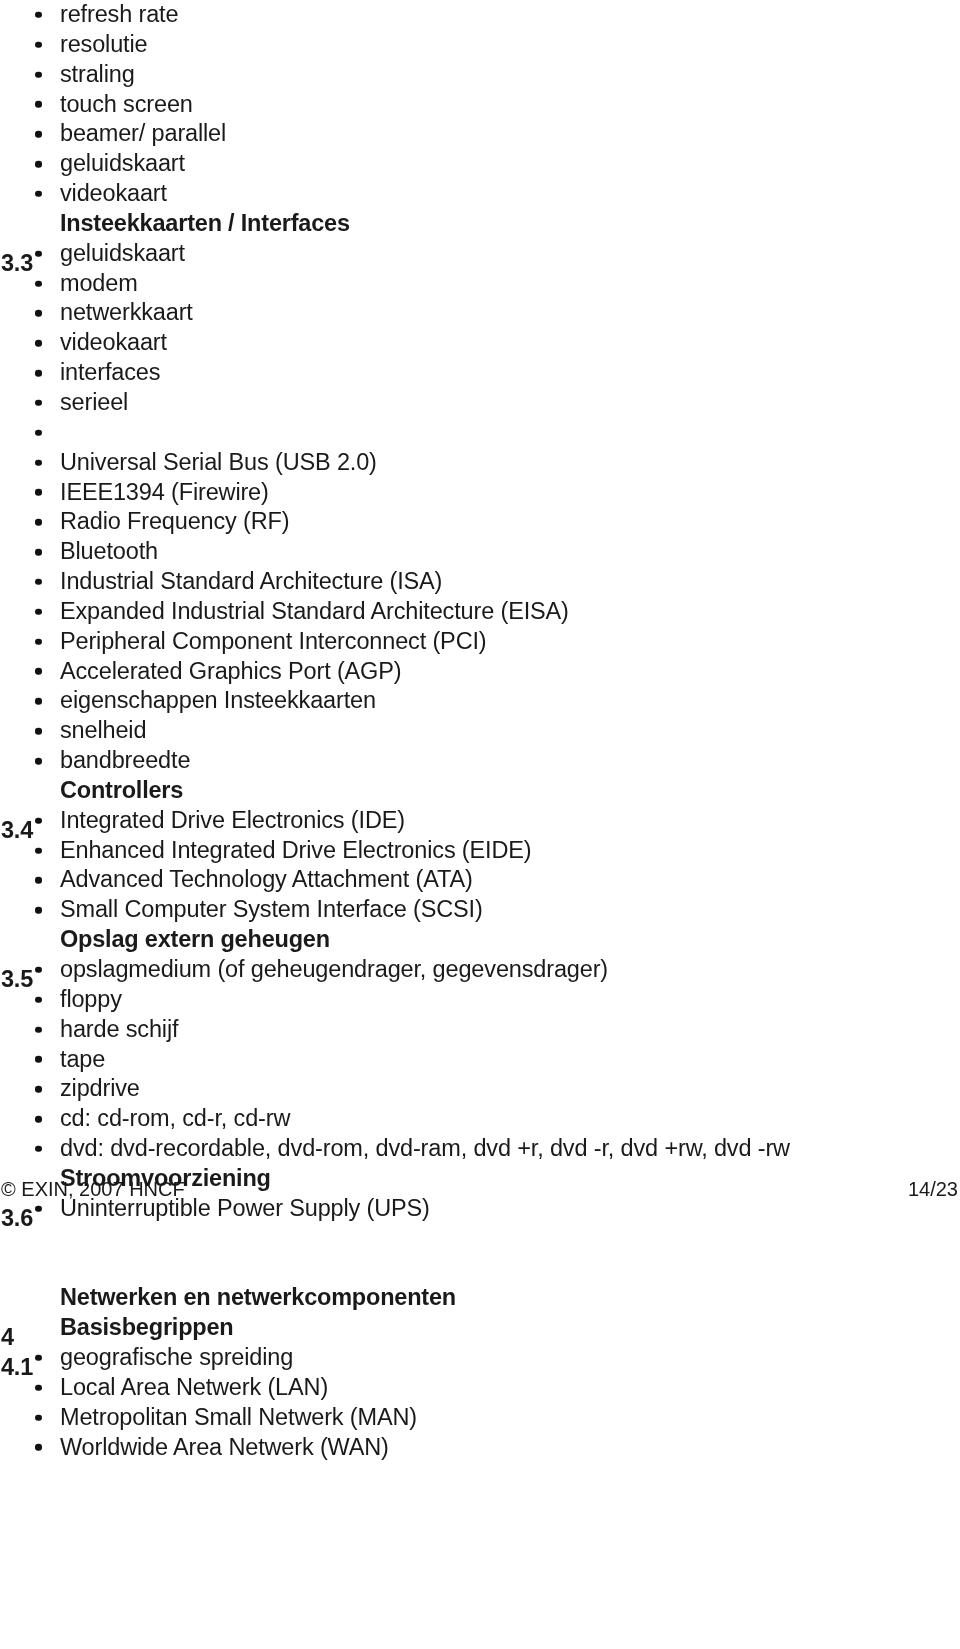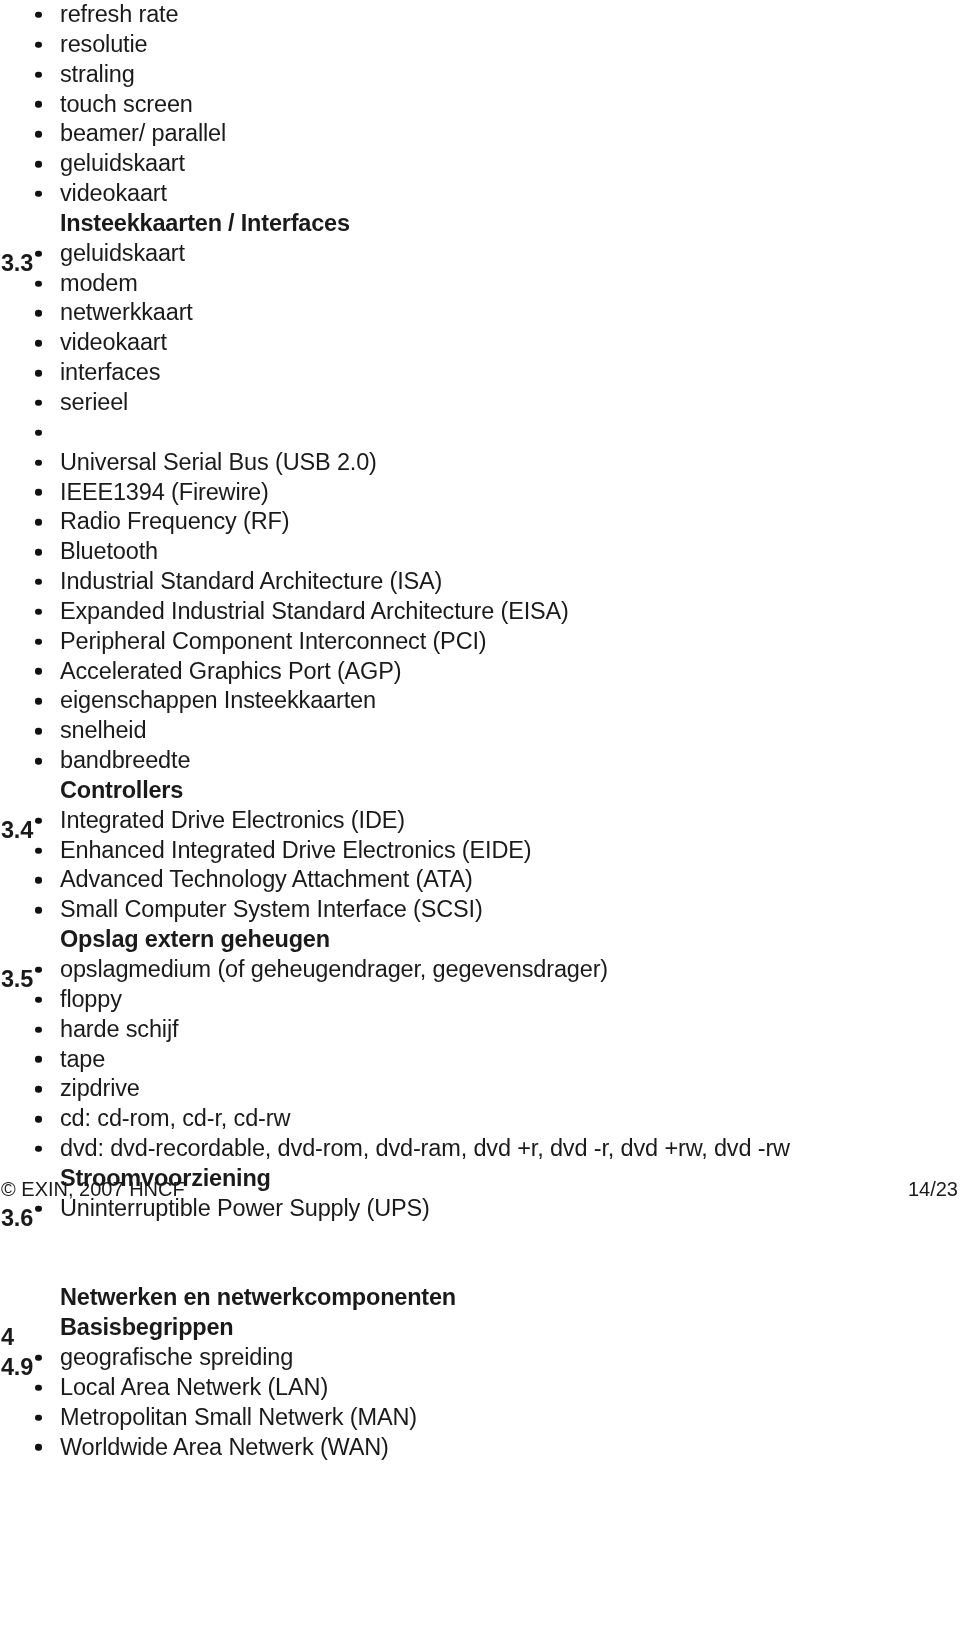--- a/index.html
+++ b/index.html
@@ -144,21 +144,21 @@
       <div class="line bullet-item"><span class="bullet-dot"></span><span class="bullet-text">harde schijf</span></div>
       <div class="line bullet-item"><span class="bullet-dot"></span><span class="bullet-text">tape</span></div>
       <div class="line bullet-item"><span class="bullet-dot"></span><span class="bullet-text">zipdrive</span></div>
       <div class="line bullet-item"><span class="bullet-dot"></span><span class="bullet-text">cd: cd-rom, cd-r, cd-rw</span></div>
       <div class="line bullet-item"><span class="bullet-dot"></span><span class="bullet-text">dvd: dvd-recordable, dvd-rom, dvd-ram, dvd +r, dvd -r, dvd +rw, dvd -rw</span></div>
       <div class="line heading"><span class="sec-num">3.6</span><span class="sec-title">Stroomvoorziening</span></div>
       <div class="line bullet-item"><span class="bullet-dot"></span><span class="bullet-text">Uninterruptible Power Supply (UPS)</span></div>
       <div class="line spacer-line"></div>
       <div class="line spacer-line"></div>
       <div class="line heading"><span class="sec-num">4</span><span class="sec-title">Netwerken en netwerkcomponenten</span></div>
-      <div class="line heading"><span class="sec-num">4.9</span><span class="sec-title">Basisbegrippen</span></div>
+      <div class="line heading"><span class="sec-num">4.1</span><span class="sec-title">Basisbegrippen</span></div>
       <div class="line bullet-item"><span class="bullet-dot"></span><span class="bullet-text">geografische spreiding</span></div>
       <div class="line bullet-item"><span class="bullet-dot"></span><span class="bullet-text">Local Area Netwerk (LAN)</span></div>
       <div class="line bullet-item"><span class="bullet-dot"></span><span class="bullet-text">Metropolitan Small Netwerk (MAN)</span></div>
       <div class="line bullet-item"><span class="bullet-dot"></span><span class="bullet-text">Worldwide Area Netwerk (WAN)</span></div>
     </div>
 
   <div class="footer">
     <span class="footer-left">© EXIN, 2007 HNCF</span>
     <span class="footer-right">14/23</span>
   </div>

